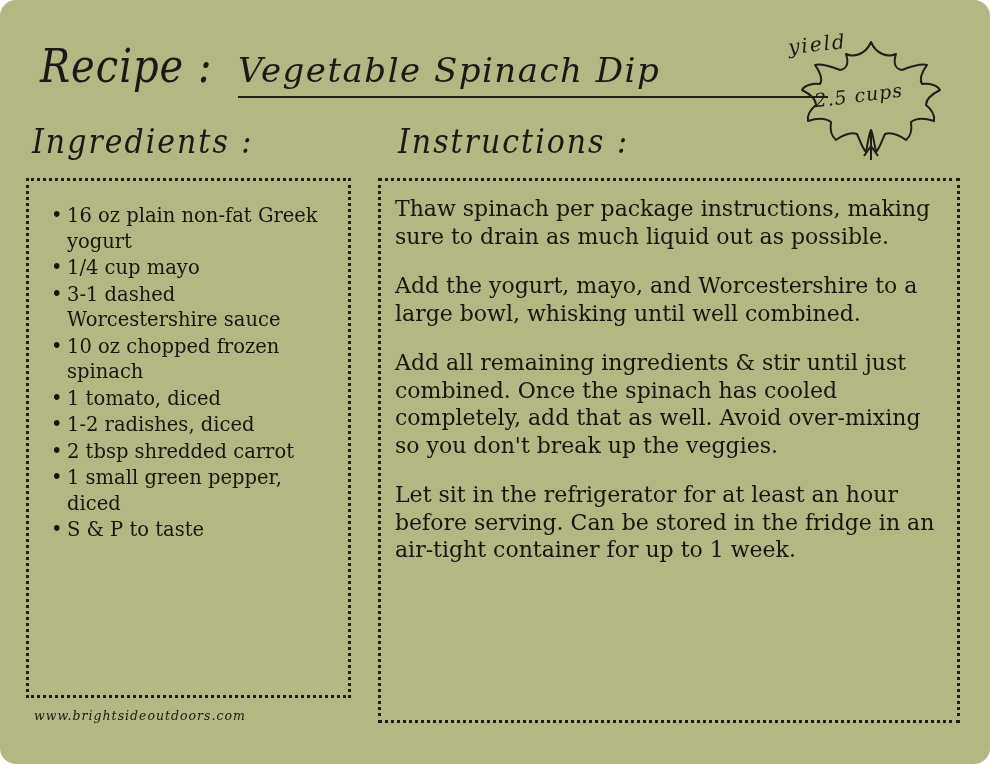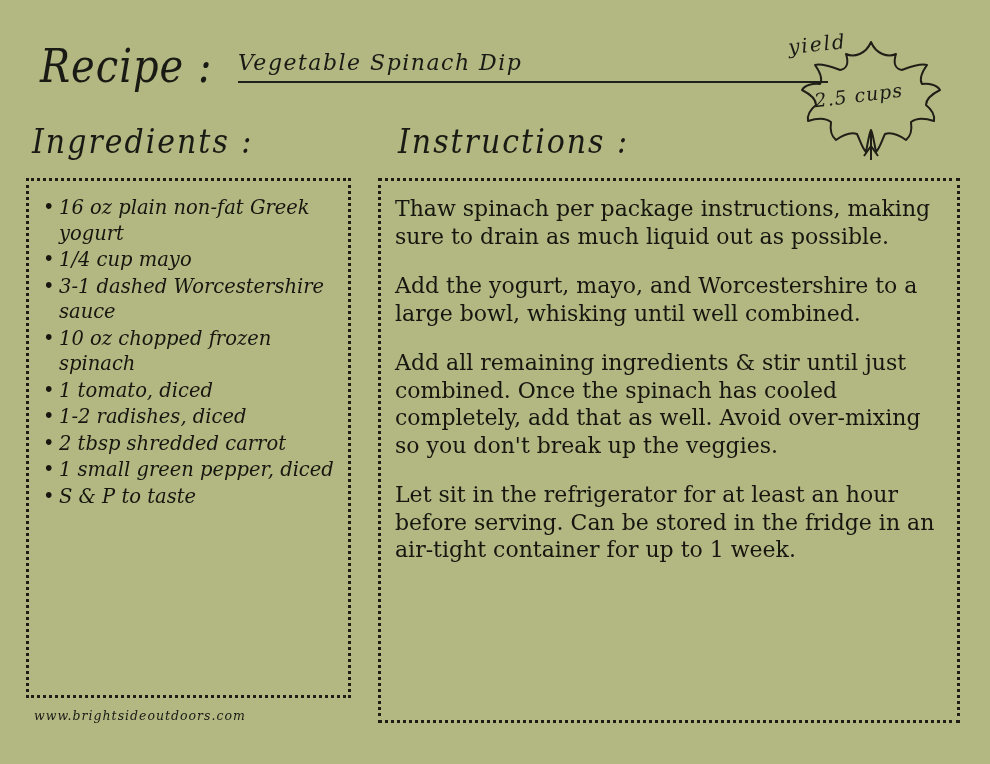--- a/index.html
+++ b/index.html
@@ -13,20 +13,21 @@
     font-family: "Liberation Serif", serif;
     overflow: hidden;
   }
   .card {
     position: relative;
     width: 990px;
     height: 764px;
     background: #b3b883;
     box-sizing: border-box;
     overflow: hidden;
+    border-radius: 16px;
   }
 
   
   .header {
     position: absolute;
     left: 40px;
     top: 28px;
     width: 760px;
     height: 90px;
   }
@@ -45,21 +46,21 @@
   .title-wrap {
     position: absolute;
     left: 198px;
     top: 22px;
     width: 590px;
     border-bottom: 2px solid #20201a;
     padding-bottom: 6px;
   }
   .recipe-title {
     font-family: "DejaVu Serif", serif;
-    font-size: 22px;
+    font-size: 34px;
     font-style: italic;
     color: #1a1a14;
     letter-spacing: 1.5px;
     white-space: nowrap;
   }
 
   
   .yield-block {
     position: absolute;
     right: 44px;
@@ -126,23 +127,22 @@
     left: 378px;
     top: 178px;
     width: 582px;
     height: 545px;
     padding: 14px 16px 10px 14px;
   }
 
   
   ul.ingredients {
     list-style: none;
-    margin: 0;
+    margin: 8px;
     padding: 0;
-    font-style: italic;
   }
   ul.ingredients li {
     font-family: "DejaVu Serif", serif;
     font-size: 19.5px;
     line-height: 25.5px;
     color: #16160f;
     padding-left: 16px;
     position: relative;
     margin-bottom: 1px;
   }

